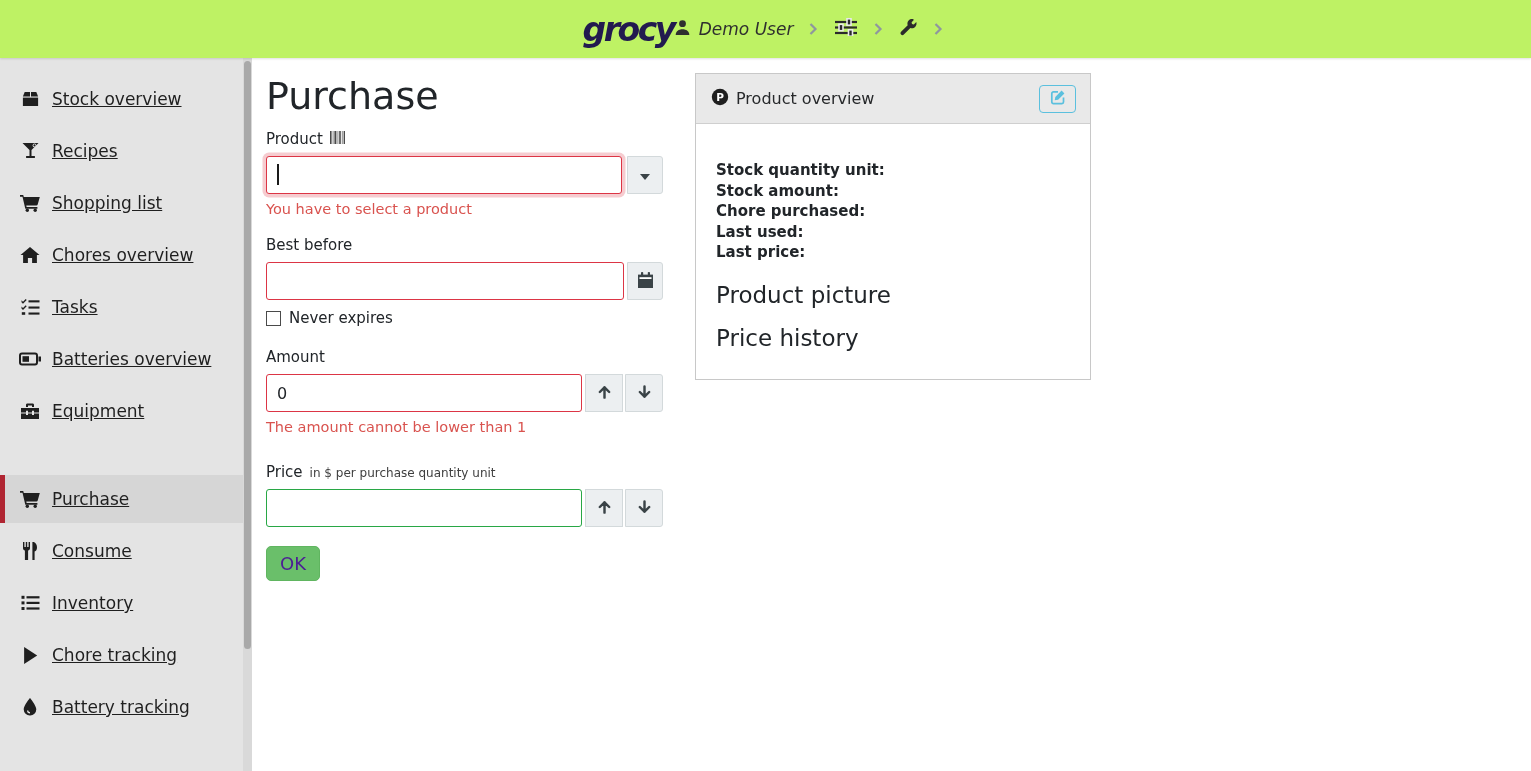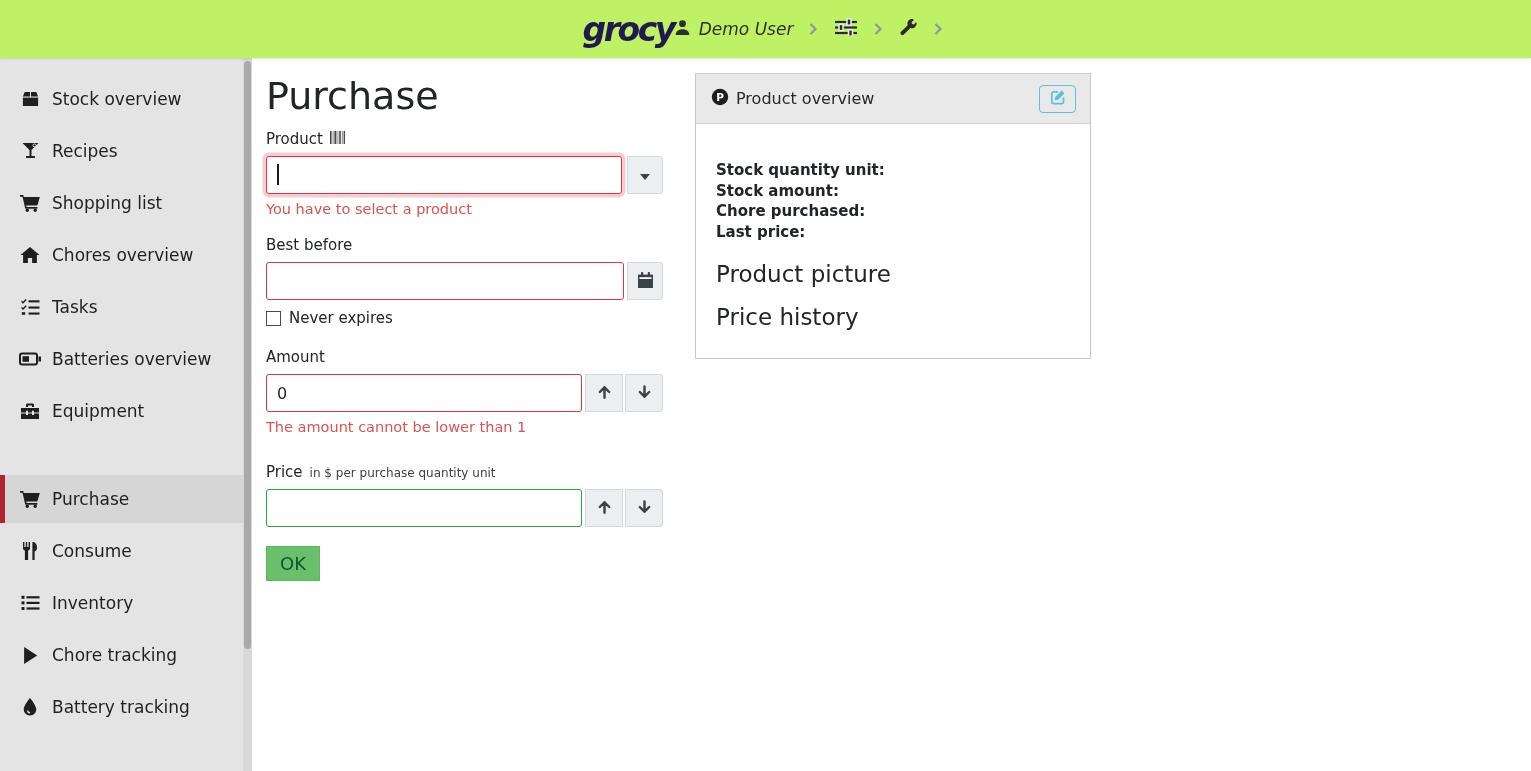--- a/index.html
+++ b/index.html
@@ -18,21 +18,21 @@
   .tb-item { display: flex; align-items: center; gap: 8px; cursor: pointer; }
   .chev { display: flex; align-items: center; }
 
   
   .layout { display: flex; height: 713px; }
 
   
   .sidebar { width: 252px; background: #e4e4e4; position: relative; padding-top: 13px; flex: none; }
   .side-item {
     height: 48px; margin: 4px 0; display: flex; align-items: center; gap: 11px;
-    padding-left: 19px; font-size: 17px; color: #1f1f1f; cursor: pointer;
+    padding-left: 19px; font-size: 17px; color: #1f1f1f; cursor: pointer; text-decoration: underline;
   }
   .side-item .icn { width: 22px; display: flex; justify-content: center; align-items: center; color: #1f1f1f; }
   .side-item.active { background: #d6d6d6; border-left: 5px solid #b02532; padding-left: 14px; }
   .side-spacer { height: 32px; }
   .sb-track { position: absolute; top: 0; right: 0; width: 9px; height: 100%; background: #d9d9d9; }
   .sb-thumb { position: absolute; top: 3px; left: 1px; width: 7px; height: 588px; background: #a9a9a9; border-radius: 4px; }
 
   
   .main { flex: 1; background: #fff; display: flex; align-items: flex-start; padding: 0 0 0 14px; }
   .form-col { width: 398px; padding-top: 16px; flex: none; }
@@ -57,22 +57,22 @@
   }
   .addon-btn.first { border-radius: 0; }
   .addon-btn.last { border-radius: 0 3px 3px 0; }
   .addon-btn.only { width: 36px; border-radius: 0 3px 3px 0; }
   .error { color: #d9534f; font-size: 14.5px; margin-top: 7px; }
 
   .chk-row { display: flex; align-items: center; gap: 8px; margin-top: 9px; font-size: 15px; }
   .chk-row input { width: 15px; height: 15px; accent-color: #fff; border: 1px solid #555; appearance: none; background: #fff; outline: 1px solid #4a4a4a; outline-offset: -1px; cursor: pointer; }
 
   .ok-btn {
-    margin-top: 0; background: #6abf6a; border: 1px solid #60b560; color: #14532d;
-    font-size: 18px; font-family: inherit; padding: 6px 13px; border-radius: 0; cursor: pointer;
+    margin-top: 0; background: #6abf6a; border: 1px solid #60b560; color: #4c1d95;
+    font-size: 18px; font-family: inherit; padding: 6px 13px; border-radius: 5px; cursor: pointer;
   }
 
   
   .card { width: 396px; margin-left: 31px; margin-top: 15px; border: 1px solid #c8c8c8; background: #fff; flex: none; }
   .card-header {
     background: #e9e9e9; border-bottom: 1px solid #cfcfcf; height: 50px;
     display: flex; align-items: center; justify-content: space-between; padding: 0 14px 0 15px;
     font-size: 16px; color: #27292b;
   }
   .card-title { display: flex; align-items: center; gap: 7px; }
@@ -420,20 +420,21 @@
                 <path d="M11.6 1.6l2.8 2.8-6.3 6.3-3.4.6.6-3.4z" fill="#5bc0de"></path>
               </svg>
           </span>
         </button>
       </div>
       <div class="card-body">
         <div class="fields">
           <div class="f">Stock quantity unit:</div>
           <div class="f">Stock amount:</div>
           <div class="f">Chore purchased:</div>
+          <div class="f">Last used:</div>
           <div class="f">Last price:</div>
         </div>
         <div class="section-h">Product picture</div>
         <div class="section-h">Price history</div>
       </div>
     </div>
 
   </div>
 </div>
 

